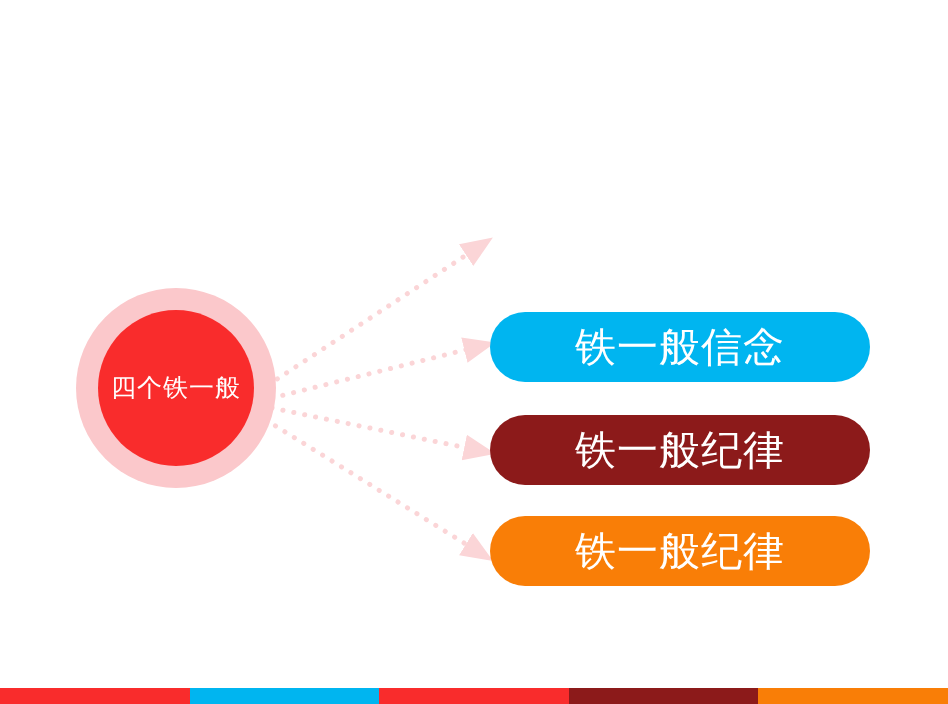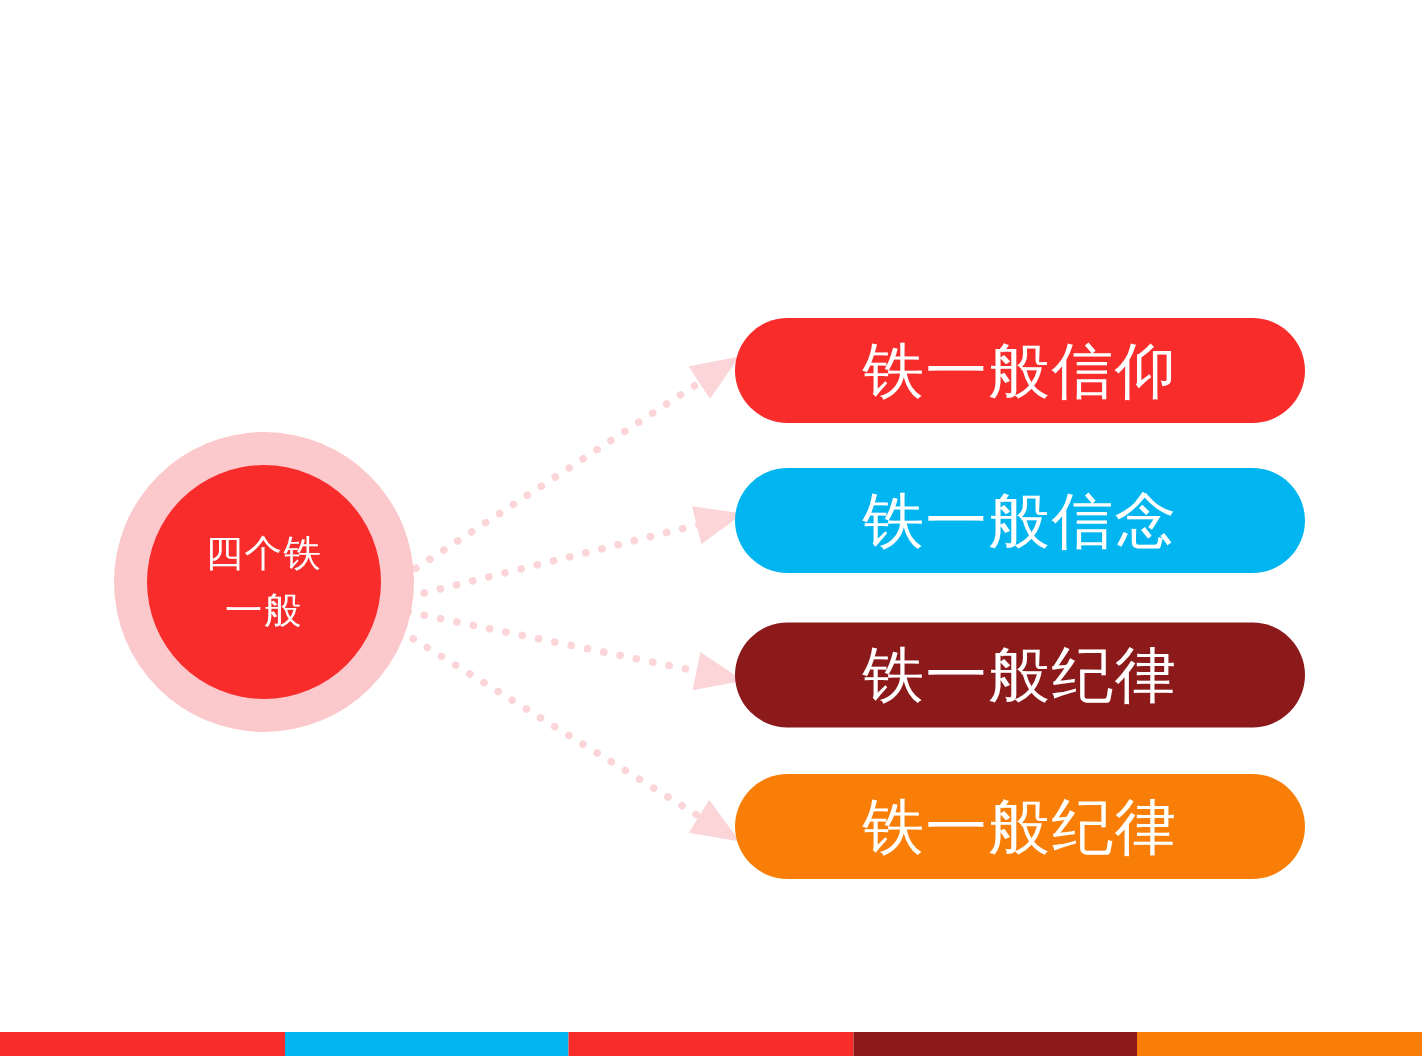--- a/index.html
+++ b/index.html
@@ -35,21 +35,20 @@
   }
   #hub-core {
     position: absolute;
     left: 22px;
     top: 22px;
     width: 156px;
     height: 156px;
     border-radius: 50%;
     background: #f92c2c;
     display: flex;
-    flex-direction: column;
     align-items: center;
     justify-content: center;
   }
   .hub-line {
     color: #ffffff;
     font-size: 25px;
     line-height: 38px;
     letter-spacing: 1px;
     white-space: nowrap;
     text-align: center;
@@ -122,23 +121,20 @@
   </svg>
 
   <div id="hub">
     <div id="hub-ring" style="background: rgb(251, 200, 203);"></div>
     <div id="hub-core" style="background: rgb(249, 44, 44);">
       <div class="hub-line" style="color: rgb(255, 255, 255);">四个铁</div>
       <div class="hub-line" style="color: rgb(255, 255, 255);">一般</div>
     </div>
   </div>
 
-  <div class="pill" id="pill-0" style="background: rgb(249, 44, 44);">
-    <span class="pill-label" style="color: rgb(255, 255, 255);">铁一般信仰</span>
-  </div>
   <div class="pill" id="pill-2" style="background: rgb(140, 26, 26);">
     <span class="pill-label" style="color: rgb(255, 255, 255);">铁一般纪律</span>
   </div>
   <div class="pill" id="pill-1" style="background: rgb(0, 181, 240);">
     <span class="pill-label" style="color: rgb(255, 255, 255);">铁一般信念</span>
   </div>
   <div class="pill" id="pill-3" style="background: rgb(249, 126, 7);">
     <span class="pill-label" style="color: rgb(255, 255, 255);">铁一般纪律</span>
   </div>
 

